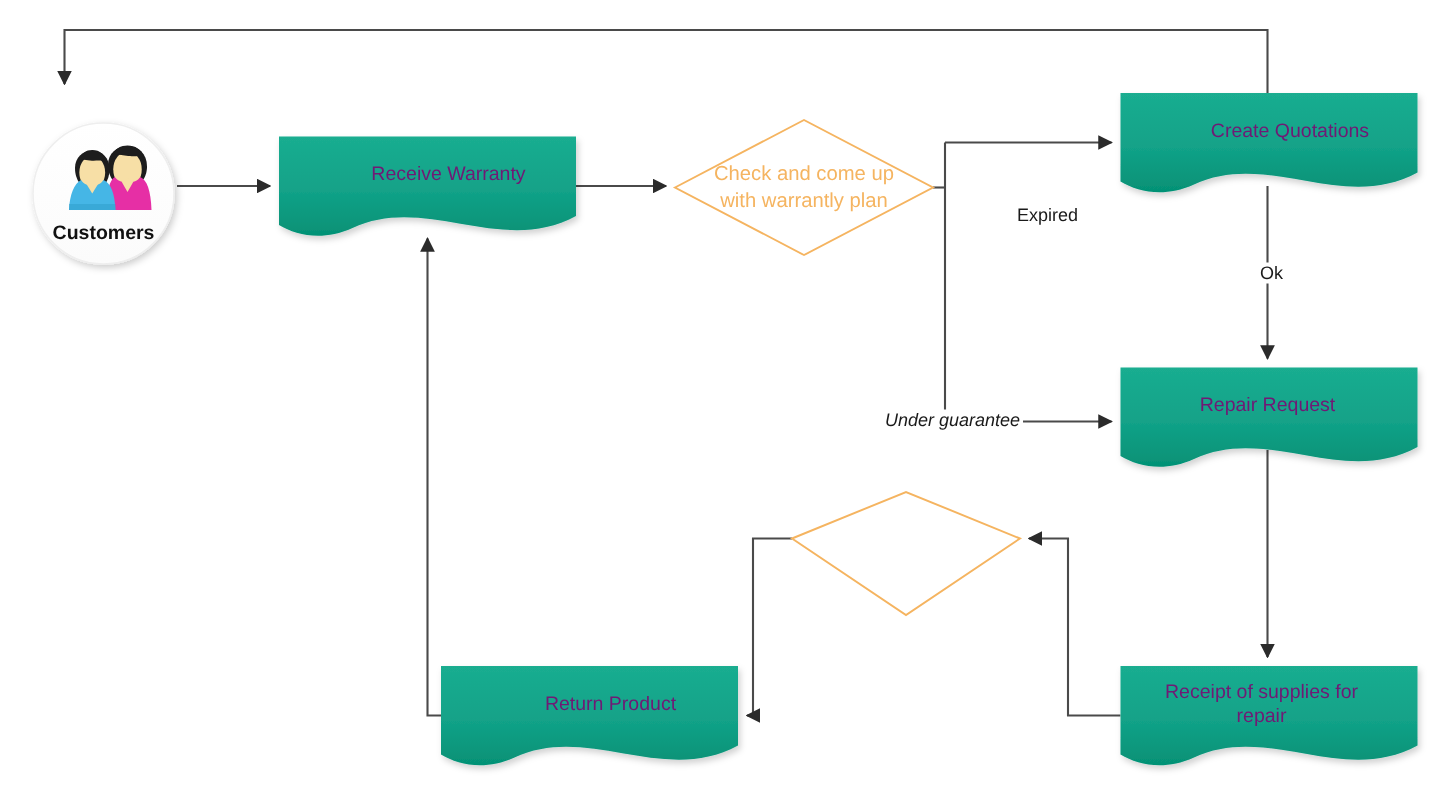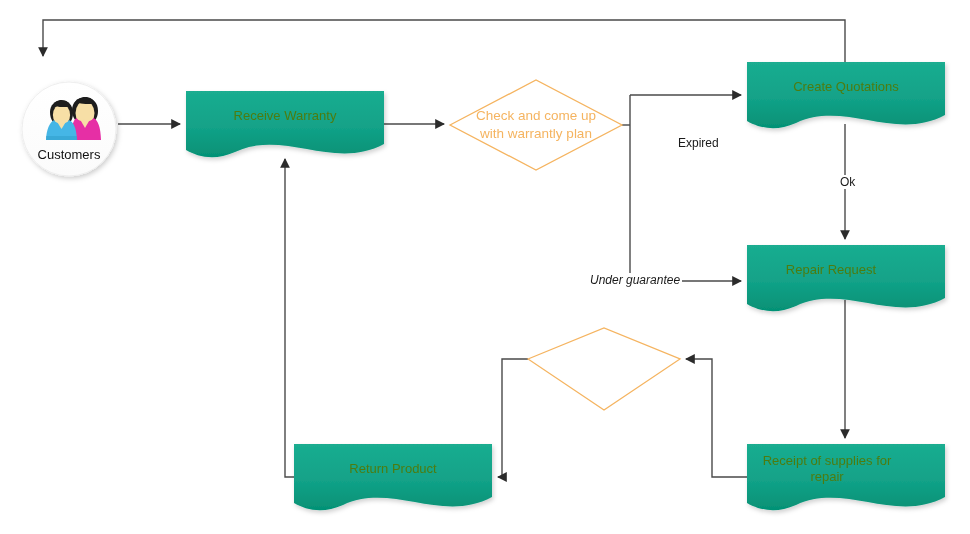--- a/index.html
+++ b/index.html
@@ -12,35 +12,35 @@
   }
   #svg-layer{position:absolute;left:0;top:0;width:970px;height:534px;}
 
   .node-label{
     position:absolute;
     display:flex;align-items:center;justify-content:center;
     text-align:center;
     pointer-events:none;
     white-space:pre-line;
   }
-  .doc-label{color:#4d7c0f;font-size:13px;line-height:1.25;}
+  .doc-label{color:#701a75;font-size:13px;line-height:1.25;margin-left:14px;}
   .dec-label{color:#f5b460;font-size:13.5px;line-height:1.3;}
   .edge-label{
     position:absolute;
     color:#1a1a1a;
     font-size:12px;
     background:#ffffff;
     padding:0 2px;
     white-space:nowrap;
   }
   .actor-label{
     position:absolute;
     color:#111111;
     font-size:13px;
-    font-weight:normal;
+    font-weight:bold;
     text-align:center;
     width:110px;
   }
 </style>
 </head>
 <body>
 
 <div id="stage">
 
   <svg id="svg-layer" viewBox="0 0 970 534" xmlns="http://www.w3.org/2000/svg">

